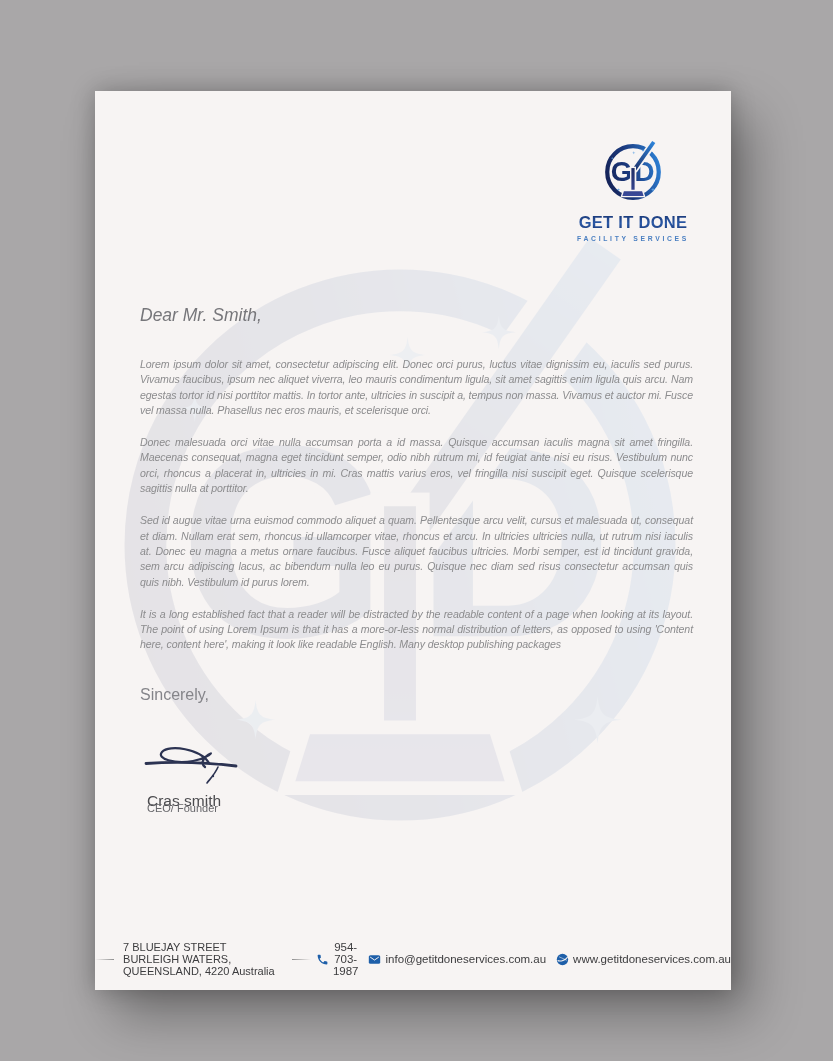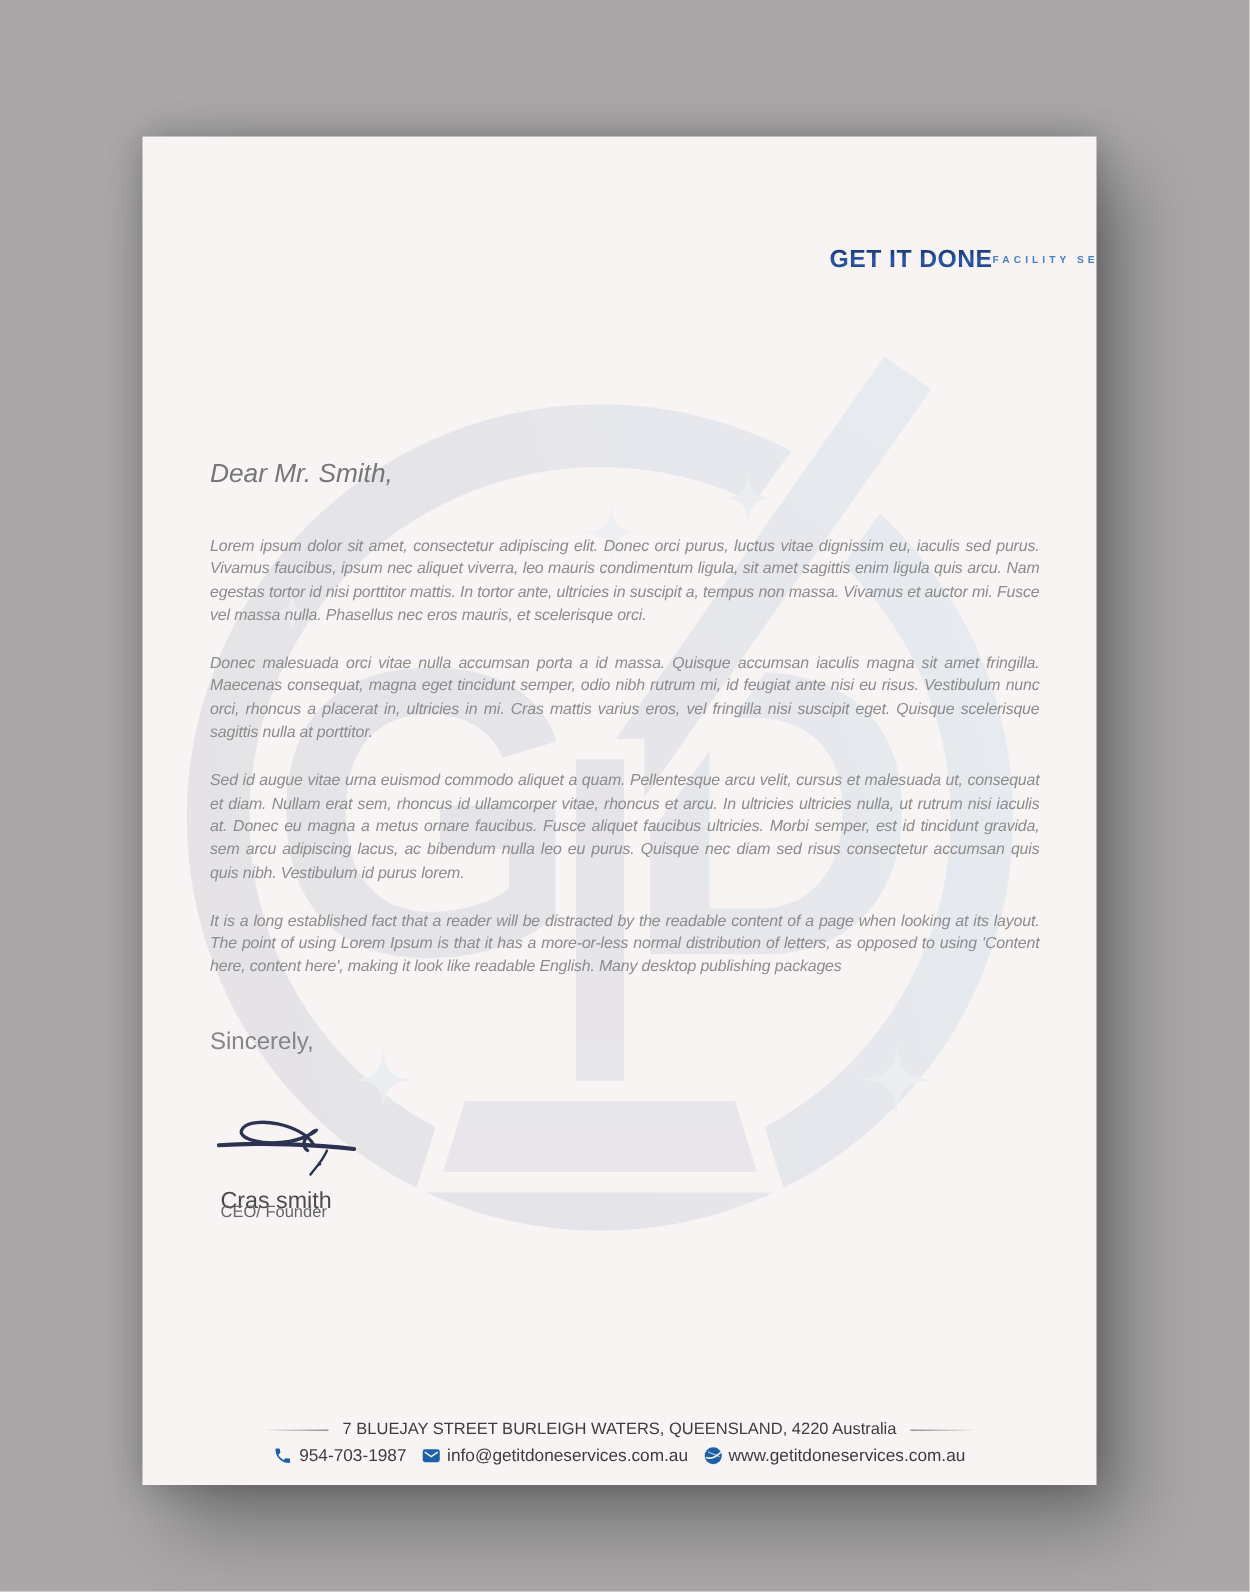--- a/index.html
+++ b/index.html
@@ -16,21 +16,21 @@
     box-shadow:0 0 22px rgba(0,0,0,.25), 20px 26px 48px rgba(0,0,0,.32);
     overflow:hidden;
   }
   .watermark{
     position:absolute;left:-75px;top:74px;width:760px;height:760px;
     opacity:0.075;pointer-events:none;
   }
   
   .logo{
     position:absolute;top:42px;right:18px;width:160px;
-    display:flex;flex-direction:row;align-items:center;
+    display:flex;flex-direction:column;align-items:center;
   }
   .logo-name{
     margin-top:2px;
     font-size:16.5px;font-weight:bold;letter-spacing:.3px;
     background:linear-gradient(180deg,#16306b,#2b5aa8 55%,#17306b);
     -webkit-background-clip:text;background-clip:text;color:transparent;
     white-space:nowrap;
   }
   .logo-tagline{
     margin-top:3px;font-size:6.8px;font-weight:bold;letter-spacing:2.7px;
@@ -43,21 +43,21 @@
     font-size:10.6px;line-height:15.3px;color:#8c8c8e;
     text-align:justify;margin:0 0 17px 0;letter-spacing:-.1px;
   }
   .closing{position:absolute;left:45px;top:595px;font-size:16px;color:#85858a;}
   .sig-svg{position:absolute;left:46px;top:642px;width:100px;height:58px;}
   .signer-name{position:absolute;left:52px;top:701px;font-size:15.5px;color:#4b4b4e;}
   .signer-title{position:absolute;left:52px;top:711px;font-size:11px;color:#66666a;text-align:center;}
   
   .footer{
     position:absolute;left:0;right:0;bottom:13px;
-    display:flex;flex-direction:column;align-items:center;gap:5px;
+    display:flex;flex-direction:row;align-items:center;gap:5px;
   }
   .addr-row{display:flex;align-items:center;gap:9px;font-size:11px;color:#3c3c3e;}
   .rule{width:44px;height:1px;}
   .rule-l{background:linear-gradient(to right,rgba(150,150,150,0),#8f8f8f);}
   .rule-r{background:linear-gradient(to left,rgba(150,150,150,0),#8f8f8f);}
   .contact-row{display:flex;align-items:center;gap:10px;font-size:11.5px;color:#3c3c3e;}
   .contact{display:flex;align-items:center;gap:4px;text-align:center;}
   .cicon{display:inline-block;width:13px;height:13px;flex:0 0 auto;}
   .hidden-defs{position:absolute;width:0;height:0;overflow:hidden;}
 </style>

